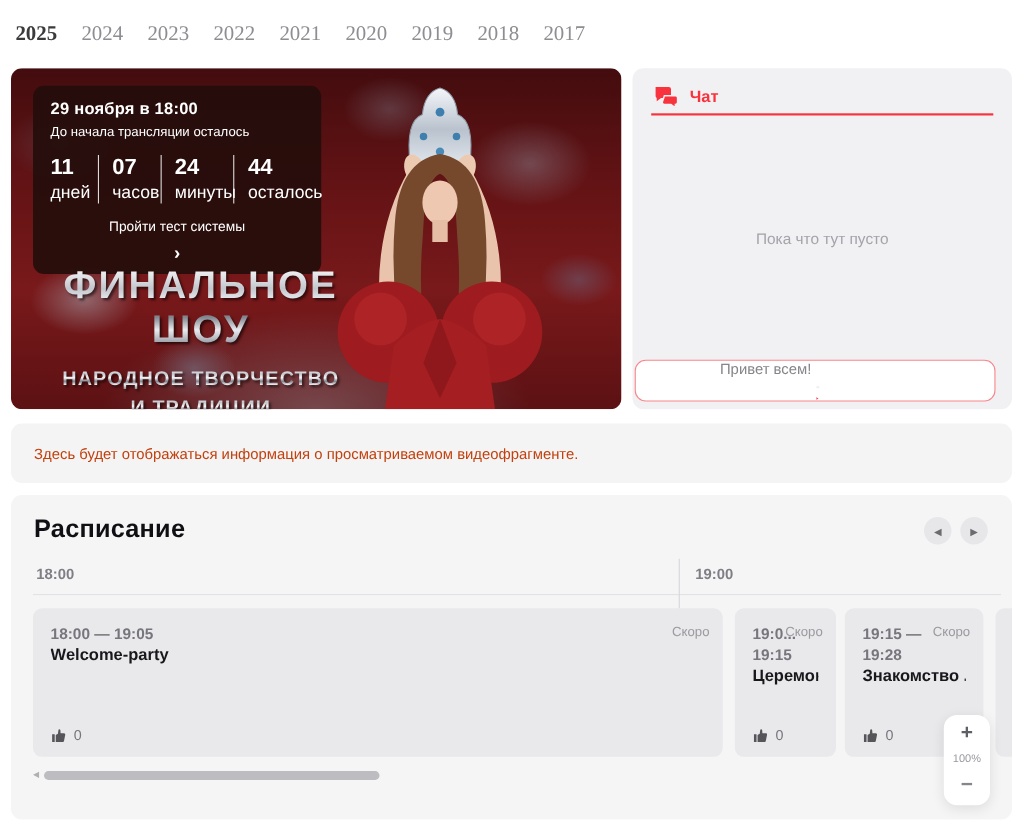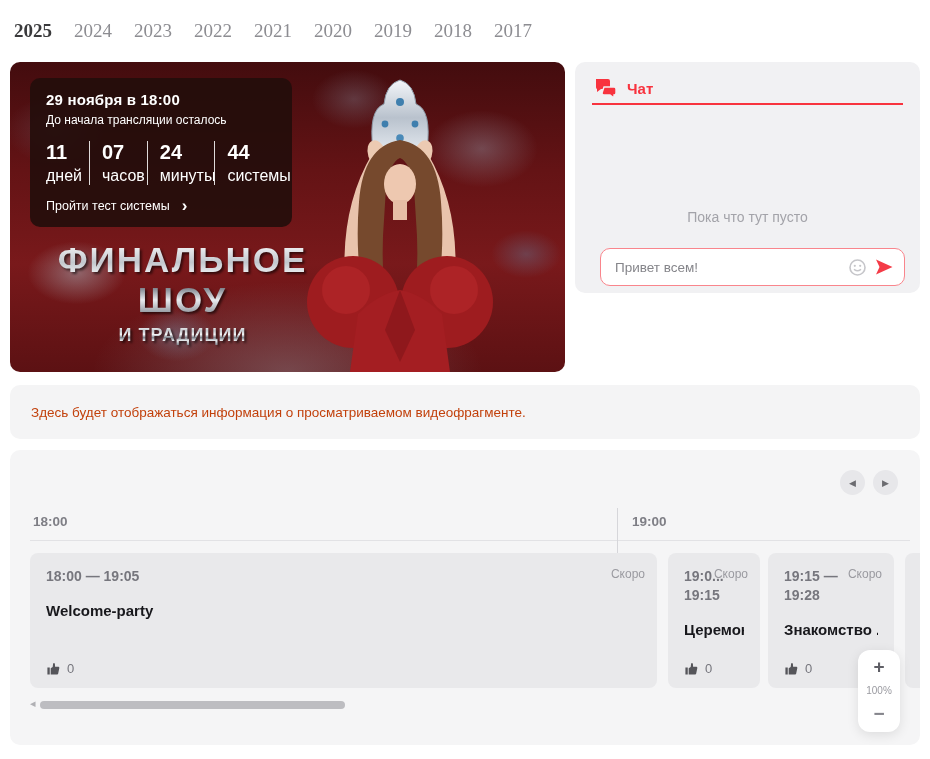--- a/index.html
+++ b/index.html
@@ -29,40 +29,40 @@
 
   .countdown { position:absolute; left:20px; top:16px; width:262px;
     background:rgba(34,13,11,.90); border-radius:10px; padding:13px 16px 14px; color:#fff; }
   .cd-date { font-size:15px; font-weight:bold; letter-spacing:.2px; }
   .cd-sub  { font-size:12px; margin-top:5px; }
   .cd-units { display:flex; margin-top:14px; }
   .cd-unit { padding-right:12px; margin-right:12px; border-right:1px solid rgba(255,255,255,.85); min-width:44px; }
   .cd-unit:last-child { border-right:none; margin-right:0; padding-right:0; }
   .cd-value { font-size:20px; font-weight:bold; }
   .cd-label { font-size:16px; margin-top:3px; }
-  .cd-link { margin-top:14px; display:flex; align-items:center; gap:12px; font-size:12.5px; cursor:pointer; }
+  .cd-link { margin-top:14px; display:flex; align-items:center; gap:12px; font-size:12.5px; cursor:pointer;flex-direction:column; }
   .cd-chevron { font-size:17px; line-height:10px; font-weight:bold; }
 
   .banner-titles { position:absolute; left:0; top:178px; width:345px; text-align:center;
                    filter:drop-shadow(2px 2px 1px rgba(0,0,0,.55)); }
   .metal { background:linear-gradient(180deg,#ffffff 0%,#c2c7cd 28%,#f4f5f7 45%,#7d838c 60%,#e9ebef 75%,#666c75 100%);
            -webkit-background-clip:text; background-clip:text; color:transparent; font-weight:800; }
   .t1 { font-size:35px; letter-spacing:2px; }
   .t2 { font-size:18px; letter-spacing:1px; margin-top:14px; }
   .t3 { font-size:18px; letter-spacing:1px; margin-top:5px; }
 
   
-  .chat { position:absolute; left:575px; top:62px; width:345px; height:231px;
+  .chat { position:absolute; left:575px; top:62px; width:345px; height:310px;
           background:#f1f1f3; border-radius:10px; }
   .chat-header { position:absolute; left:20px; top:16px; display:flex; align-items:center; gap:10px; }
   .chat-title { color:#f8333e; font-weight:bold; font-size:15px; }
   .chat-divider { position:absolute; left:17px; right:17px; top:41px; height:2px; background:#f8333e; }
   .chat-empty { position:absolute; left:0; right:0; top:147px; text-align:center; color:#a3a3a9; font-size:14px; }
-  .chat-inputwrap { position:absolute; left:25px; right:15px; bottom:7px; height:38px; background:#fff;
-        border:1.5px solid #f9858c; border-radius:10px; display:flex; align-items:center; padding:0 10px 0 14px; gap:8px; }
+  .chat-inputwrap { position:absolute; left:2px; right:15px; bottom:7px; height:38px; background:#fff;
+        border:1.5px solid #f9858c; border-radius:10px; display:flex; align-items:center; padding:0 10px 0 14px; gap:8px;flex-direction:column; }
   .chat-inputwrap input { flex:1; border:none; outline:none; background:transparent; font-size:13.5px;
         font-family:"Liberation Sans", sans-serif; color:#333; }
   .chat-inputwrap input::placeholder { color:#85858a; }
 
   
   .infobar { position:absolute; left:10px; top:385px; width:910px; height:54px; background:#f4f4f5;
              border-radius:10px; display:flex; align-items:center; padding-left:21px;
              color:#c2410c; font-size:13.5px; }
 
   
@@ -74,21 +74,21 @@
                 color:#6b6b70; font-size:9px; display:flex; align-items:center; justify-content:center; }
   .tl-label { position:absolute; top:64px; font-size:13.5px; font-weight:bold; color:#7e7e85; }
   .tl-ruler { position:absolute; left:20px; right:10px; top:90px; height:1px; background:#e2e2e5; }
   .tl-vline { position:absolute; left:607px; top:58px; width:1px; height:45px; background:#d6d6da; }
 
   .cards { position:absolute; left:20px; top:103px; width:890px; height:135px; }
   .card { position:absolute; top:0; height:135px; background:#e9e9eb; border-radius:8px;
           padding:14px 16px; cursor:pointer; }
   .card-time { font-size:14px; font-weight:bold; color:#76767d; line-height:1.35; }
   .card-badge { position:absolute; top:14px; right:12px; font-size:12px; color:#9a9aa0; }
-  .card-title { margin-top:16px; font-size:15px; font-weight:800; color:#18181c;
+  .card-title { margin-top:1px; font-size:15px; font-weight:800; color:#18181c;
                 white-space:nowrap; overflow:hidden; }
   .card-likes { position:absolute; left:16px; bottom:12px; display:flex; align-items:center; gap:6px;
                 color:#76767d; font-size:13px; cursor:pointer; }
 
   .scroll-arrow { position:absolute; left:20px; top:247px; color:#b0b0b4; font-size:11px; cursor:pointer; }
   .scroll-thumb { position:absolute; left:30px; top:251px; width:305px; height:8px; border-radius:4px;
                   background:#bdbdc1; cursor:pointer; }
 
   .zoomctl { position:absolute; left:848px; top:200px; width:42px; height:82px; background:#fff;
              border-radius:12px; box-shadow:0 3px 12px rgba(0,0,0,.10);
@@ -160,31 +160,32 @@
         <div class="cd-unit">
           <div class="cd-value">07</div>
           <div class="cd-label">часов</div>
         </div>
         <div class="cd-unit">
           <div class="cd-value">24</div>
           <div class="cd-label">минуты</div>
         </div>
         <div class="cd-unit">
           <div class="cd-value">44</div>
-          <div class="cd-label">системы</div>
+          <div class="cd-label">осталось</div>
         </div>
       </div>
       <div class="cd-link">
         <span>Пройти тест системы</span>
         <span class="cd-chevron">›</span>
       </div>
     </div>
 
     <div class="banner-titles">
       <div class="metal t1">ФИНАЛЬНОЕ ШОУ</div>
+      <div class="metal t2">НАРОДНОЕ ТВОРЧЕСТВО</div>
       <div class="metal t3">И ТРАДИЦИИ</div>
     </div>
   </div>
 
   <div class="chat">
     <div class="chat-header">
       <svg width="22" height="20" viewBox="0 0 22 20">
         <path d="M1 1 h12 a2 2 0 0 1 2 2 v6 a2 2 0 0 1 -2 2 h-7 l-4 3 v-3 a2 2 0 0 1 -1 -2 z" fill="#f8333e"></path>
         <path d="M9 9 h10 a2 2 0 0 1 2 2 v4 a2 2 0 0 1 -2 2 v3 l-4 -3 h-6 a2 2 0 0 1 -2 -2 z" fill="#f8333e" stroke="#f1f1f3" stroke-width="1.4"></path>
       </svg>
@@ -204,20 +205,21 @@
         <path d="M2 1.5 L18.5 9 L2 16.5 L5.5 9 Z" fill="#f43b47"></path>
       </svg>
     </div>
   </div>
 
   <div class="infobar">
     <span>Здесь будет отображаться информация о просматриваемом видеофрагменте.</span>
   </div>
 
   <section class="schedule">
+    <h2 class="sch-title">Расписание</h2>
     <div class="sch-nav">
       <button class="sch-navbtn">◀</button>
       <button class="sch-navbtn">▶</button>
     </div>
 
     <span class="tl-label" style="left:23px">18:00</span>
     <span class="tl-label" style="left:622px">19:00</span>
     <div class="tl-ruler"></div>
     <div class="tl-vline"></div>
 

